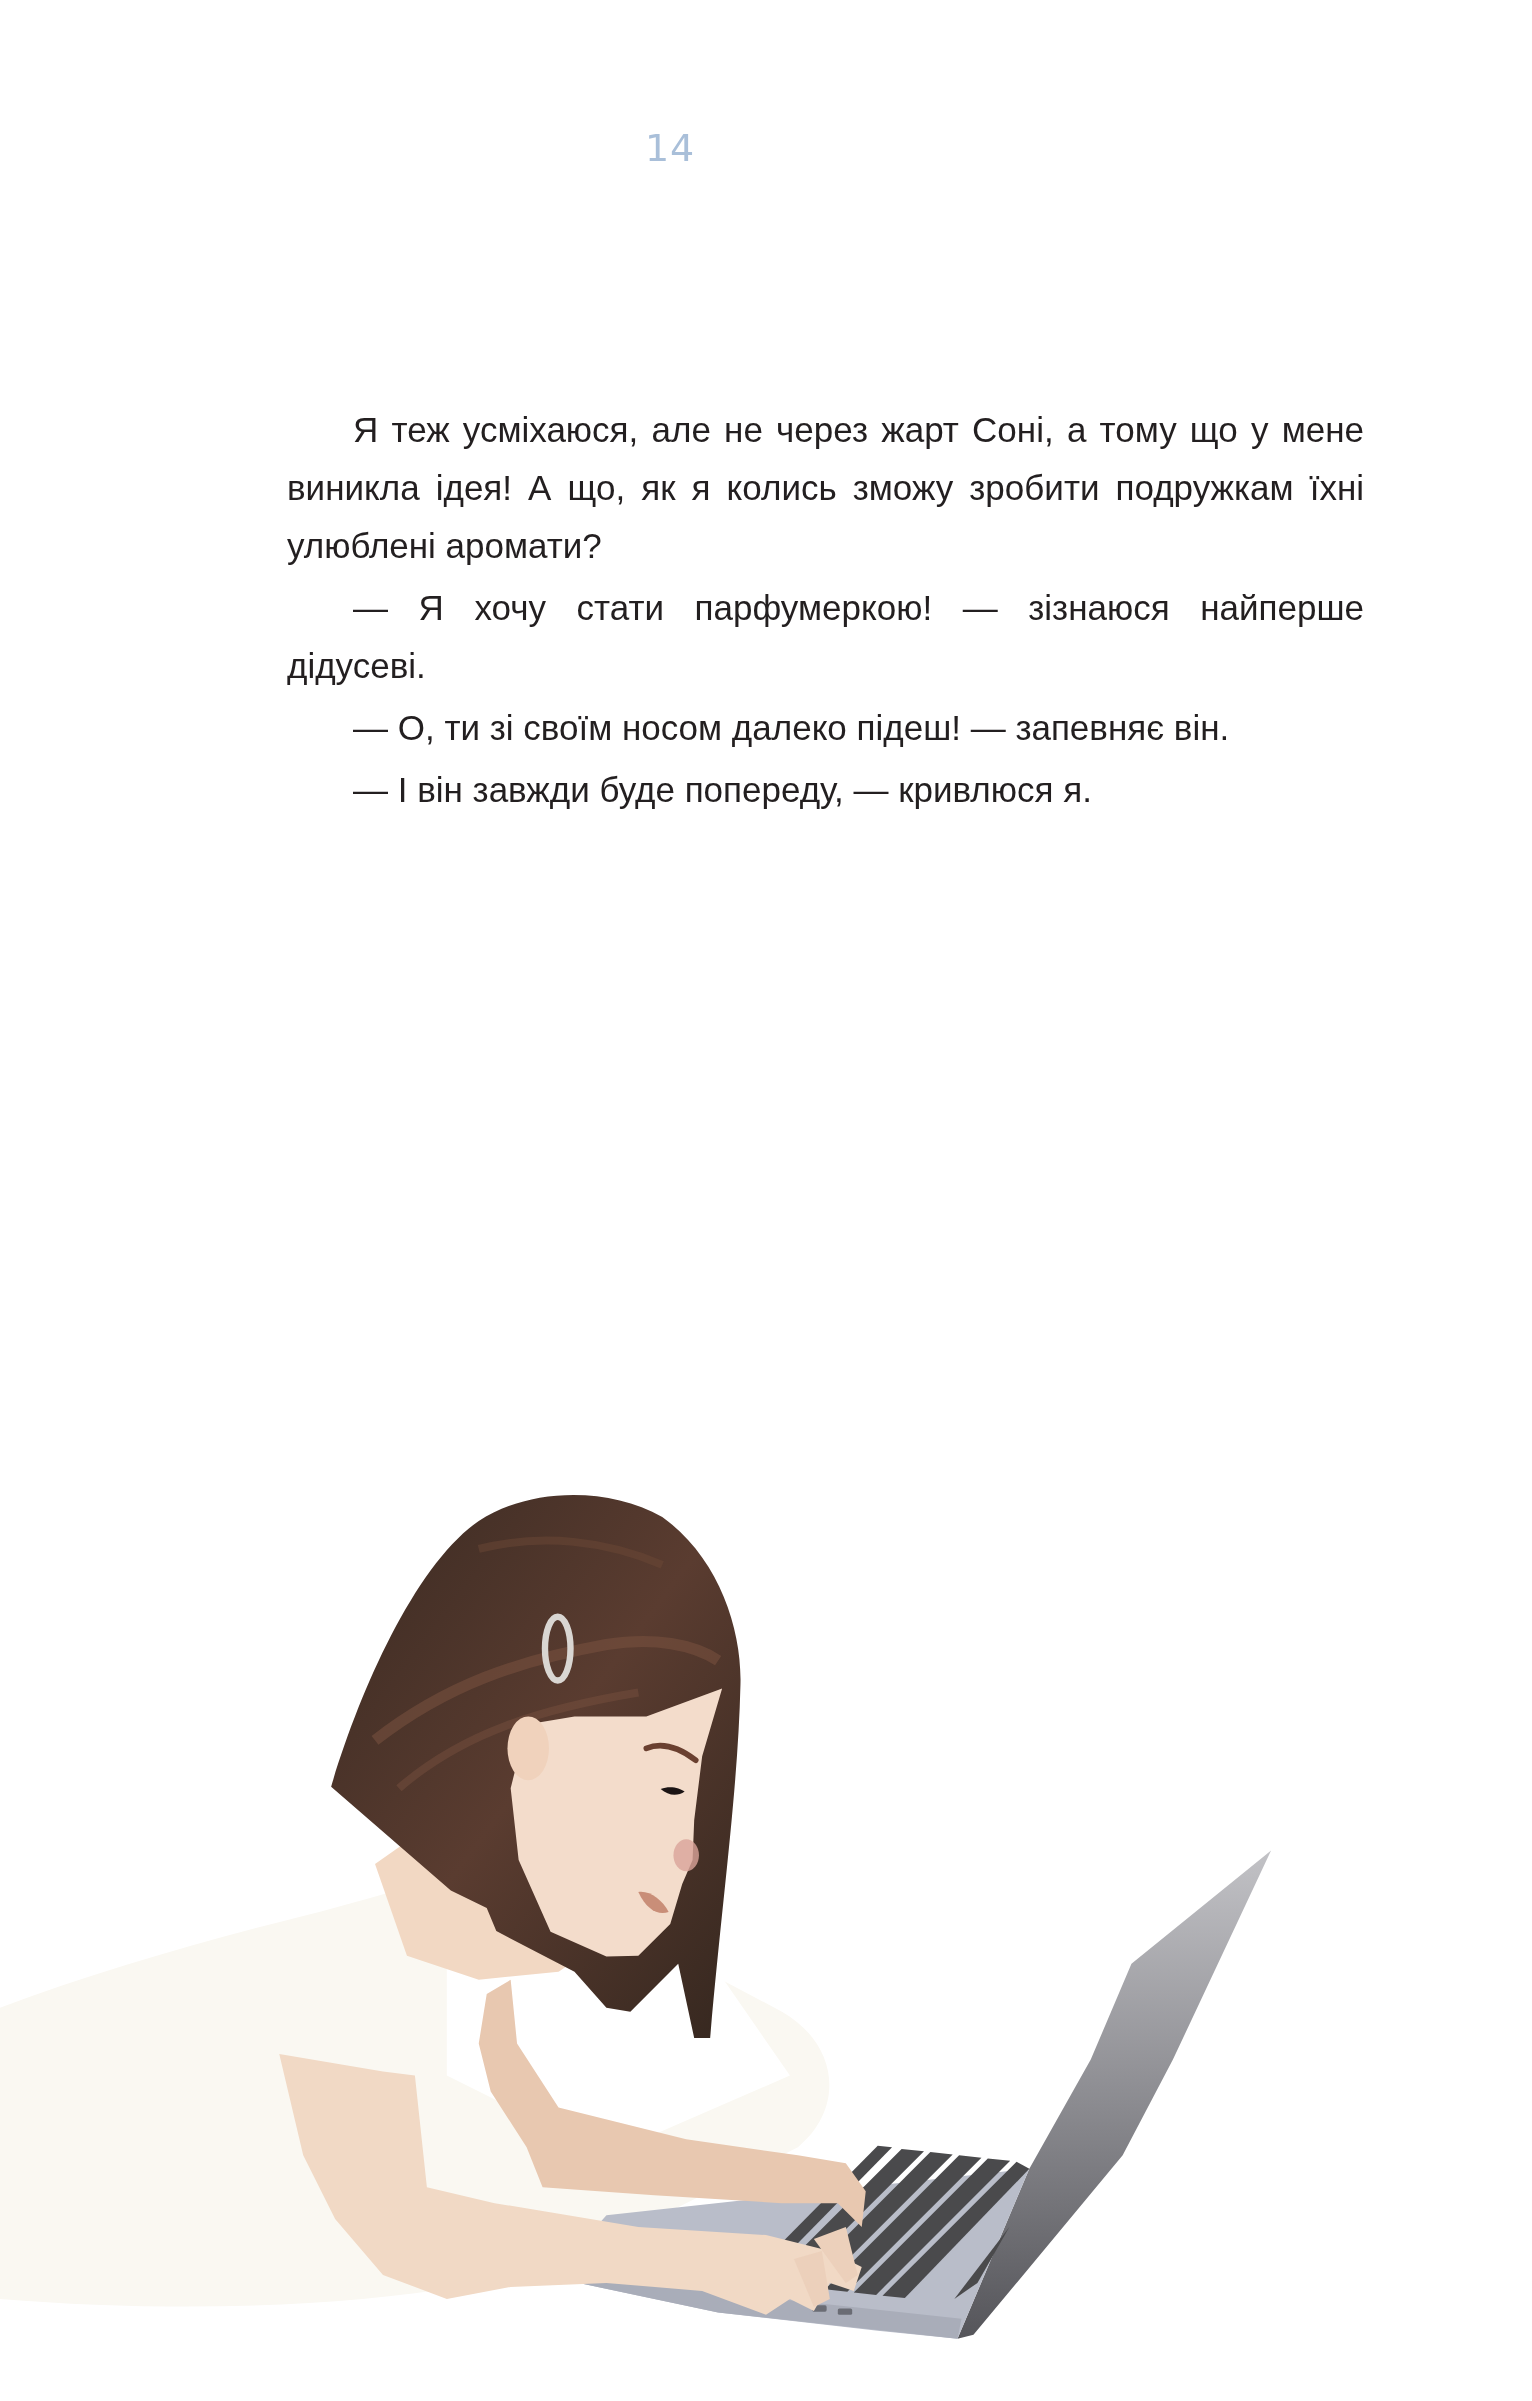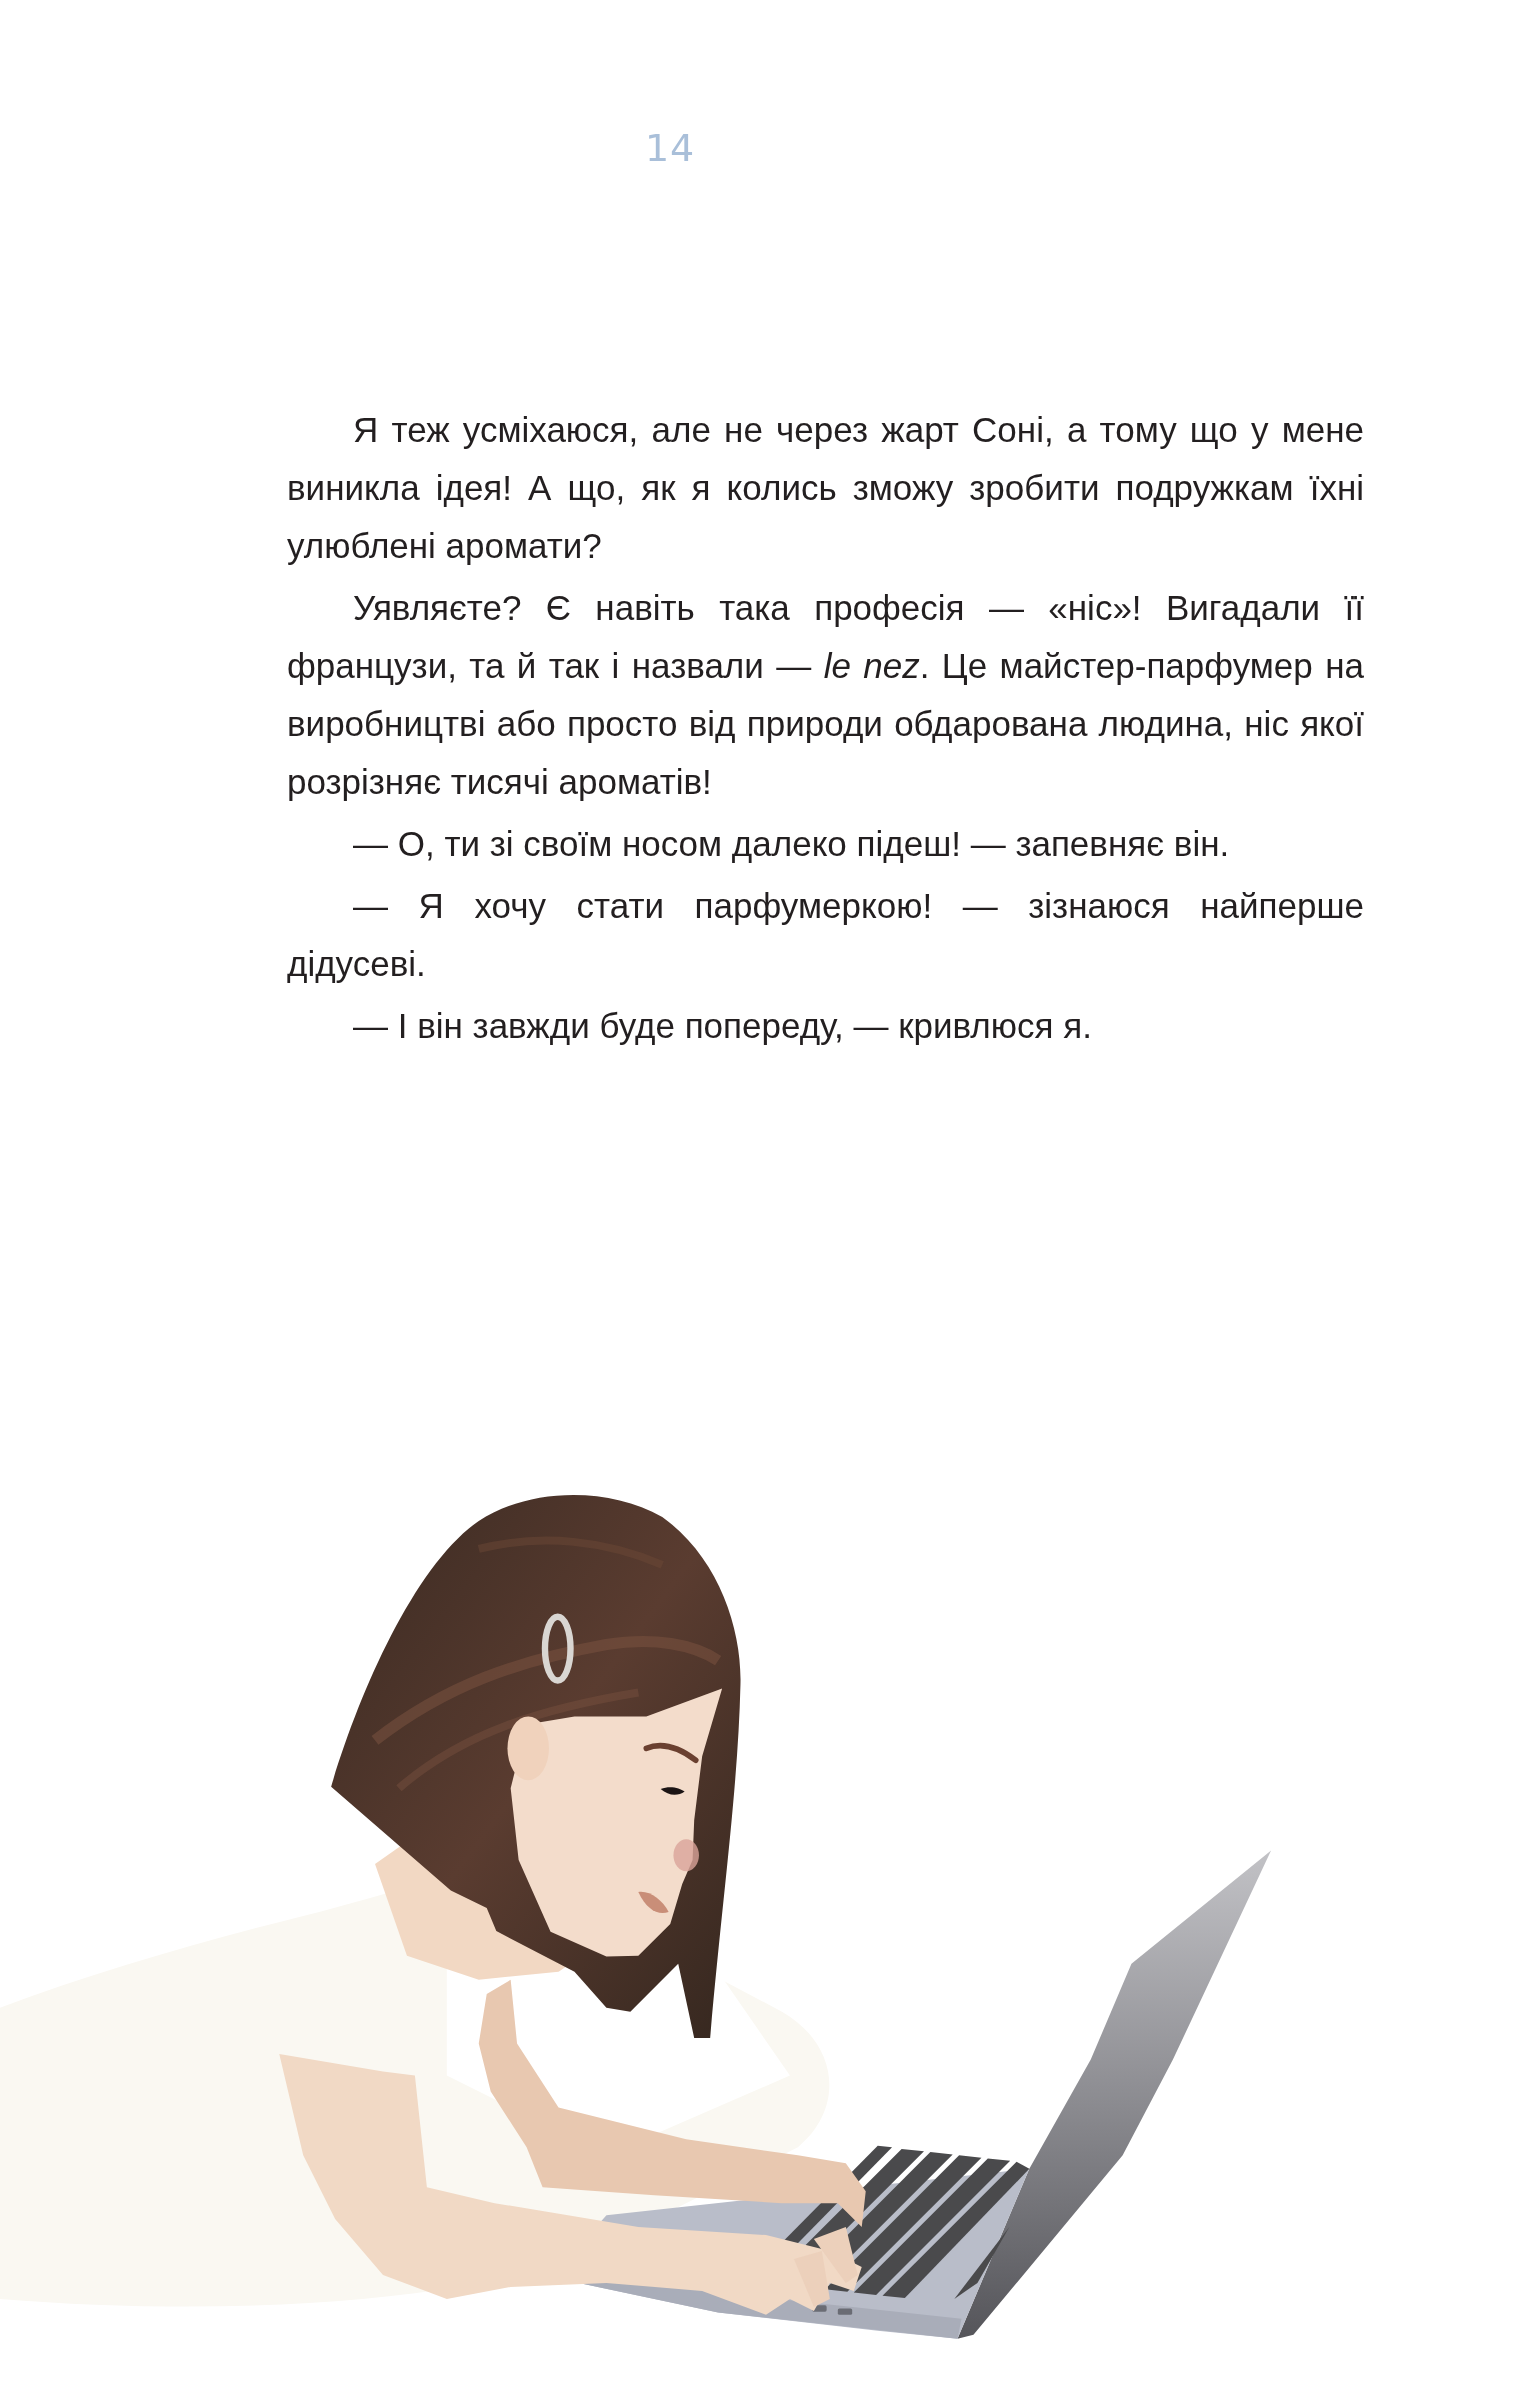--- a/index.html
+++ b/index.html
@@ -21,23 +21,22 @@
   .text-block em { font-style: italic; }
   .illustration { position: absolute; left: 0; top: 1437px; width: 1532px; height: 965px; }
 </style>
 </head>
 <body>
 
 <div class="page-number">14</div>
 
 <div class="text-block">
   <p>Я теж усміхаюся, але не через жарт Соні, а тому що у мене виникла ідея! А що, як я колись зможу зробити подружкам їхні улюблені аромати?</p>
-  <p><span>Уявляєте? Є навіть така професія — «ніс»! Вигадали її французи, та й так і назвали — </span><em>le nez</em><span>. Це майстер-парфумер на виробництві або просто від природи обдарована людина, ніс якої розрізняє тисячі ароматів!</span></p>
+  <p>— Я хочу стати парфумеркою! — зізнаюся найперше дідусеві.</p>
   <p>— О, ти зі своїм носом далеко підеш! — запевняє він.</p>
-  <p>— Я хочу стати парфумеркою! — зізнаюся найперше дідусеві.</p>
   <p>— І він завжди буде попереду, — кривлюся я.</p>
 </div>
 
 <svg class="illustration" viewBox="0 1800 1920 1209" xmlns="http://www.w3.org/2000/svg">
   <defs>
     <linearGradient id="screenGrad" x1="0" y1="0" x2="0" y2="1">
       <stop offset="0" stop-color="#c2c2c6"></stop>
       <stop offset="0.5" stop-color="#8d8d92"></stop>
       <stop offset="1" stop-color="#55555a"></stop>
     </linearGradient>

